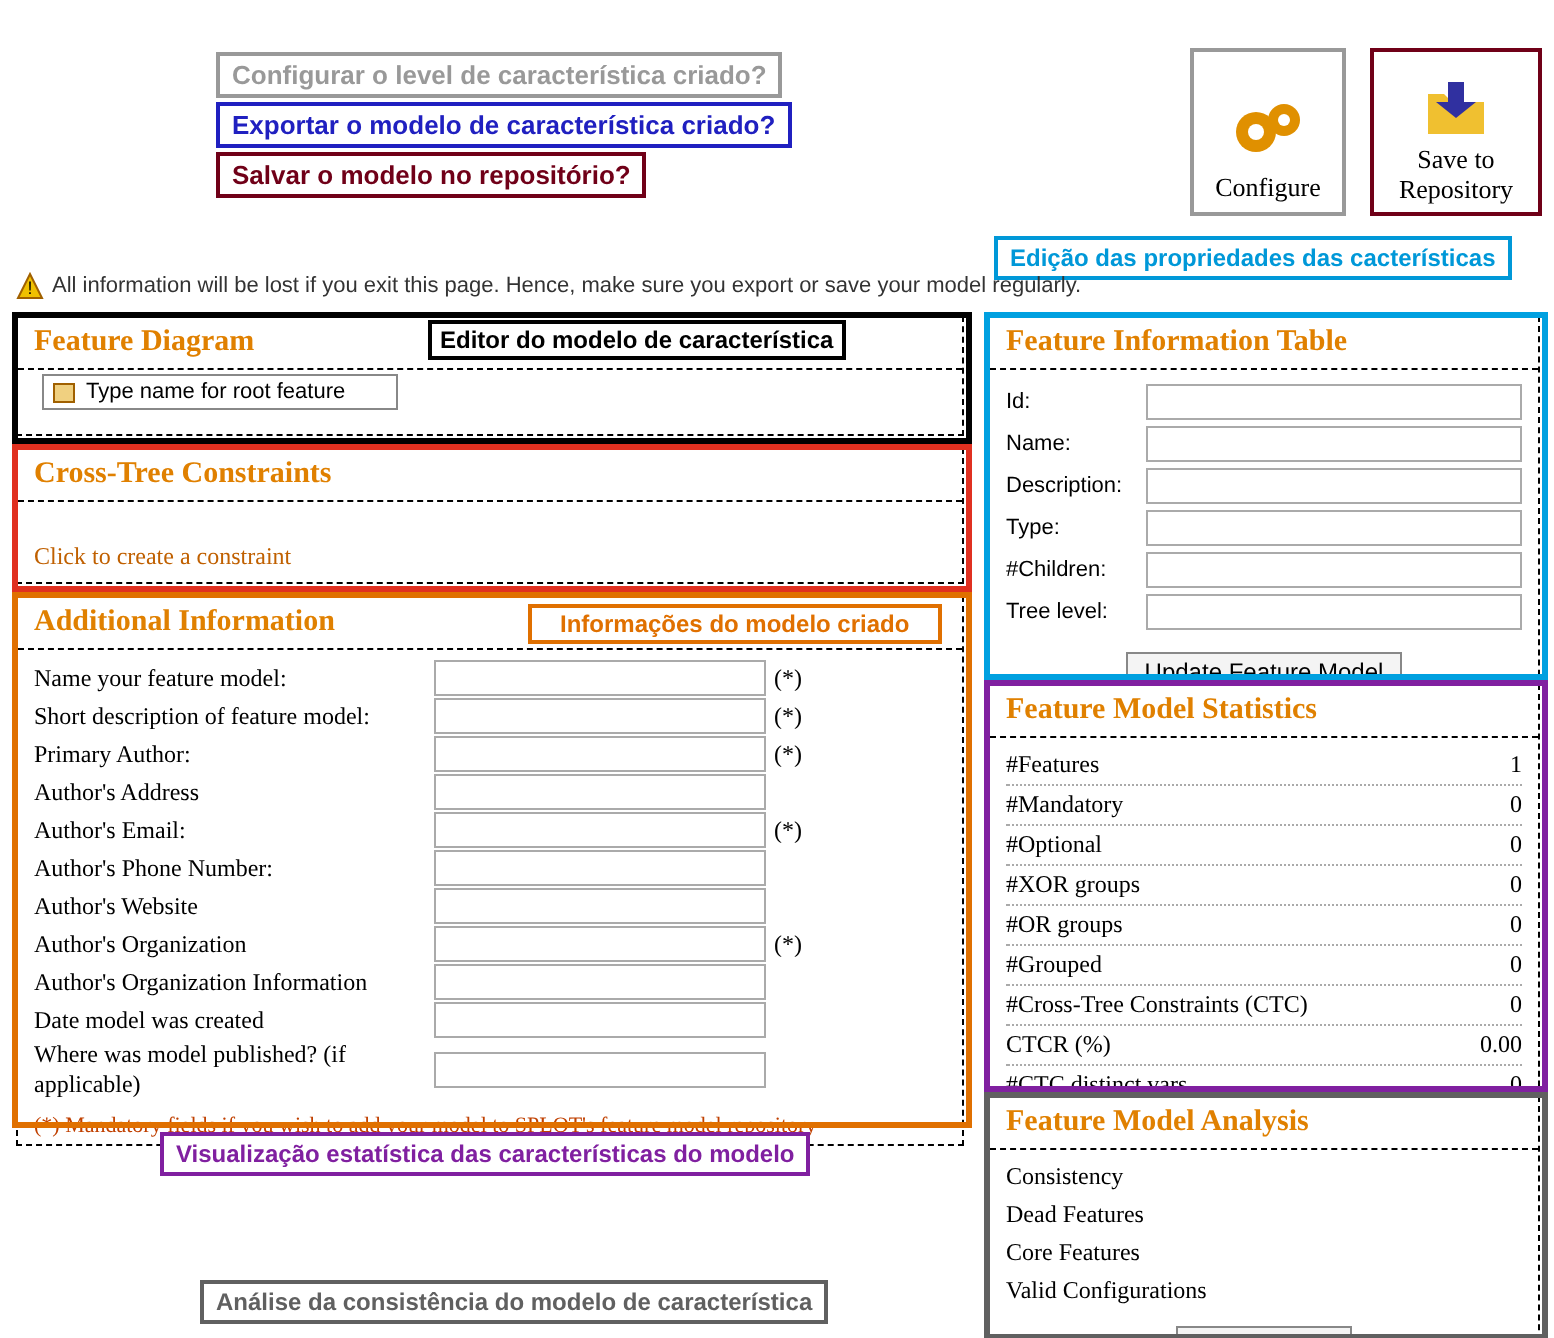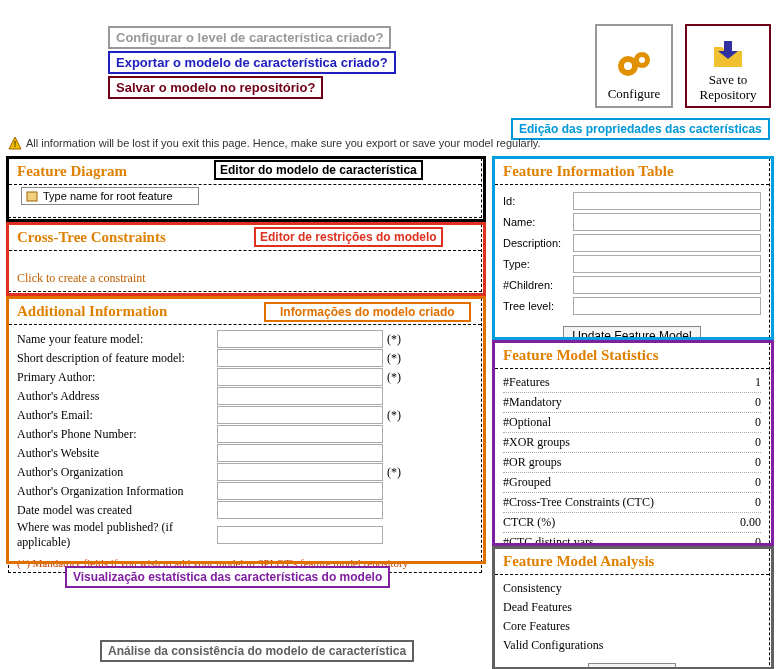--- a/index.html
+++ b/index.html
@@ -66,21 +66,21 @@
   </div>
   <div class="tool" style="border-color:#700018;width:82px;text-align:center;line-height:1.1">
     <svg width="40" height="32">
           <path d="M6 14 L6 28 L34 28 L34 12 L18 12 L14 8 L6 8 Z" fill="#f0c030"></path>
           <path d="M24 2 L24 12 L30 12 L20 20 L10 12 L16 12 L16 2 Z" fill="#3030a0"></path>
         </svg>
     <span>Save to Repository</span>
   </div>
 </div>
 
-<div class="callout c-cyan" style="top:118px;left:511px;border-width:2px">Edição das propriedades das cacterísticas</div>
+<div class="callout c-cyan" style="top:118px;left:497px;border-width:2px">Edição das propriedades das cacterísticas</div>
 
 <div class="warn-row">
   <svg class="warn-icon">
         <path d="M7 1 L13 13 L1 13 Z" fill="#f0c000" stroke="#a06000"></path>
         <text x="7" y="11" text-anchor="middle" font-size="9" fill="#000">!</text>
       </svg>
   <span>All information will be lost if you exit this page. Hence, make sure you export or save your model regularly.</span>
 </div>
 
 <div class="panel" style="top:158px;left:8px;width:472px;height:58px">
@@ -94,21 +94,20 @@
 </div>
 <div class="box-outline bo-black" style="top:156px;left:6px;width:474px;height:60px"></div>
 <div class="callout c-black" style="top:160px;left:214px;padding:1px 4px">Editor do modelo de característica</div>
 
 <div class="panel" style="top:224px;left:8px;width:472px;height:66px">
   <div class="panel-hdr">Cross-Tree Constraints</div>
   <div style="height:18px"></div>
   <div class="constraint-link">Click to create a constraint</div>
 </div>
 <div class="box-outline bo-red" style="top:222px;left:6px;width:474px;height:68px"></div>
-<div class="callout c-red" style="top:227px;left:254px;padding:1px 4px">Editor de restrições do modelo</div>
 
 <div class="panel" style="top:298px;left:8px;width:472px">
   <div class="panel-hdr">Additional Information</div>
   <div class="panel-body" id="add-rows">
         <div class="form-row">
           <span class="lbl">Name your feature model:</span>
           <input type="text" style="">
           <span class="star">(*)</span>
         </div>
         <div class="form-row">
@@ -160,21 +159,21 @@
           <span class="lbl">Where was model published? (if applicable)</span>
           <input type="text" style="">
           <span class="star"></span>
         </div>
       </div>
   <div class="mand-note" style="padding-left:8px;padding-bottom:3px">(*) Mandatory fields if you wish to add your model to SPLOT's feature model repository</div>
 </div>
 <div class="box-outline bo-orange" style="top:296px;left:6px;width:474px;height:262px"></div>
 <div class="callout c-orange" style="top:302px;left:264px;padding:1px 14px">Informações do modelo criado</div>
 
-<div class="callout c-purple" style="top:566px;left:65px">Visualização estatística das características do modelo</div>
+<div class="callout c-purple" style="top:566px;left:80px">Visualização estatística das características do modelo</div>
 <div class="callout c-dgray" style="top:640px;left:100px">Análise da consistência do modelo de característica</div>
 
 <div class="panel" style="top:158px;left:494px;width:274px">
   <div class="panel-hdr">Feature Information Table</div>
   <div class="panel-body" id="info-rows">
         <div class="info-row">
           <span class="lbl">Id:</span>
           <input type="text" style="">
         </div>
         <div class="info-row">

